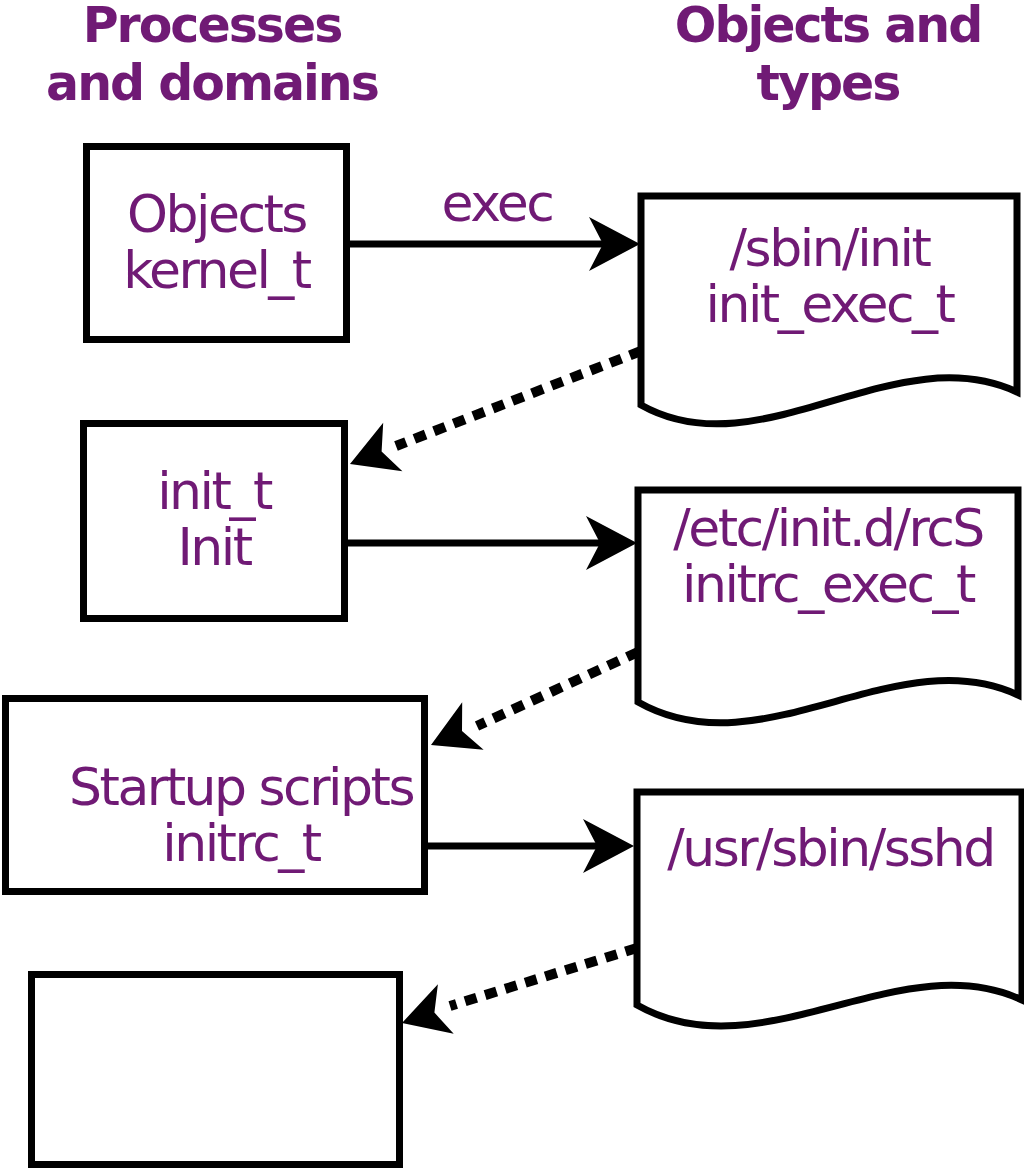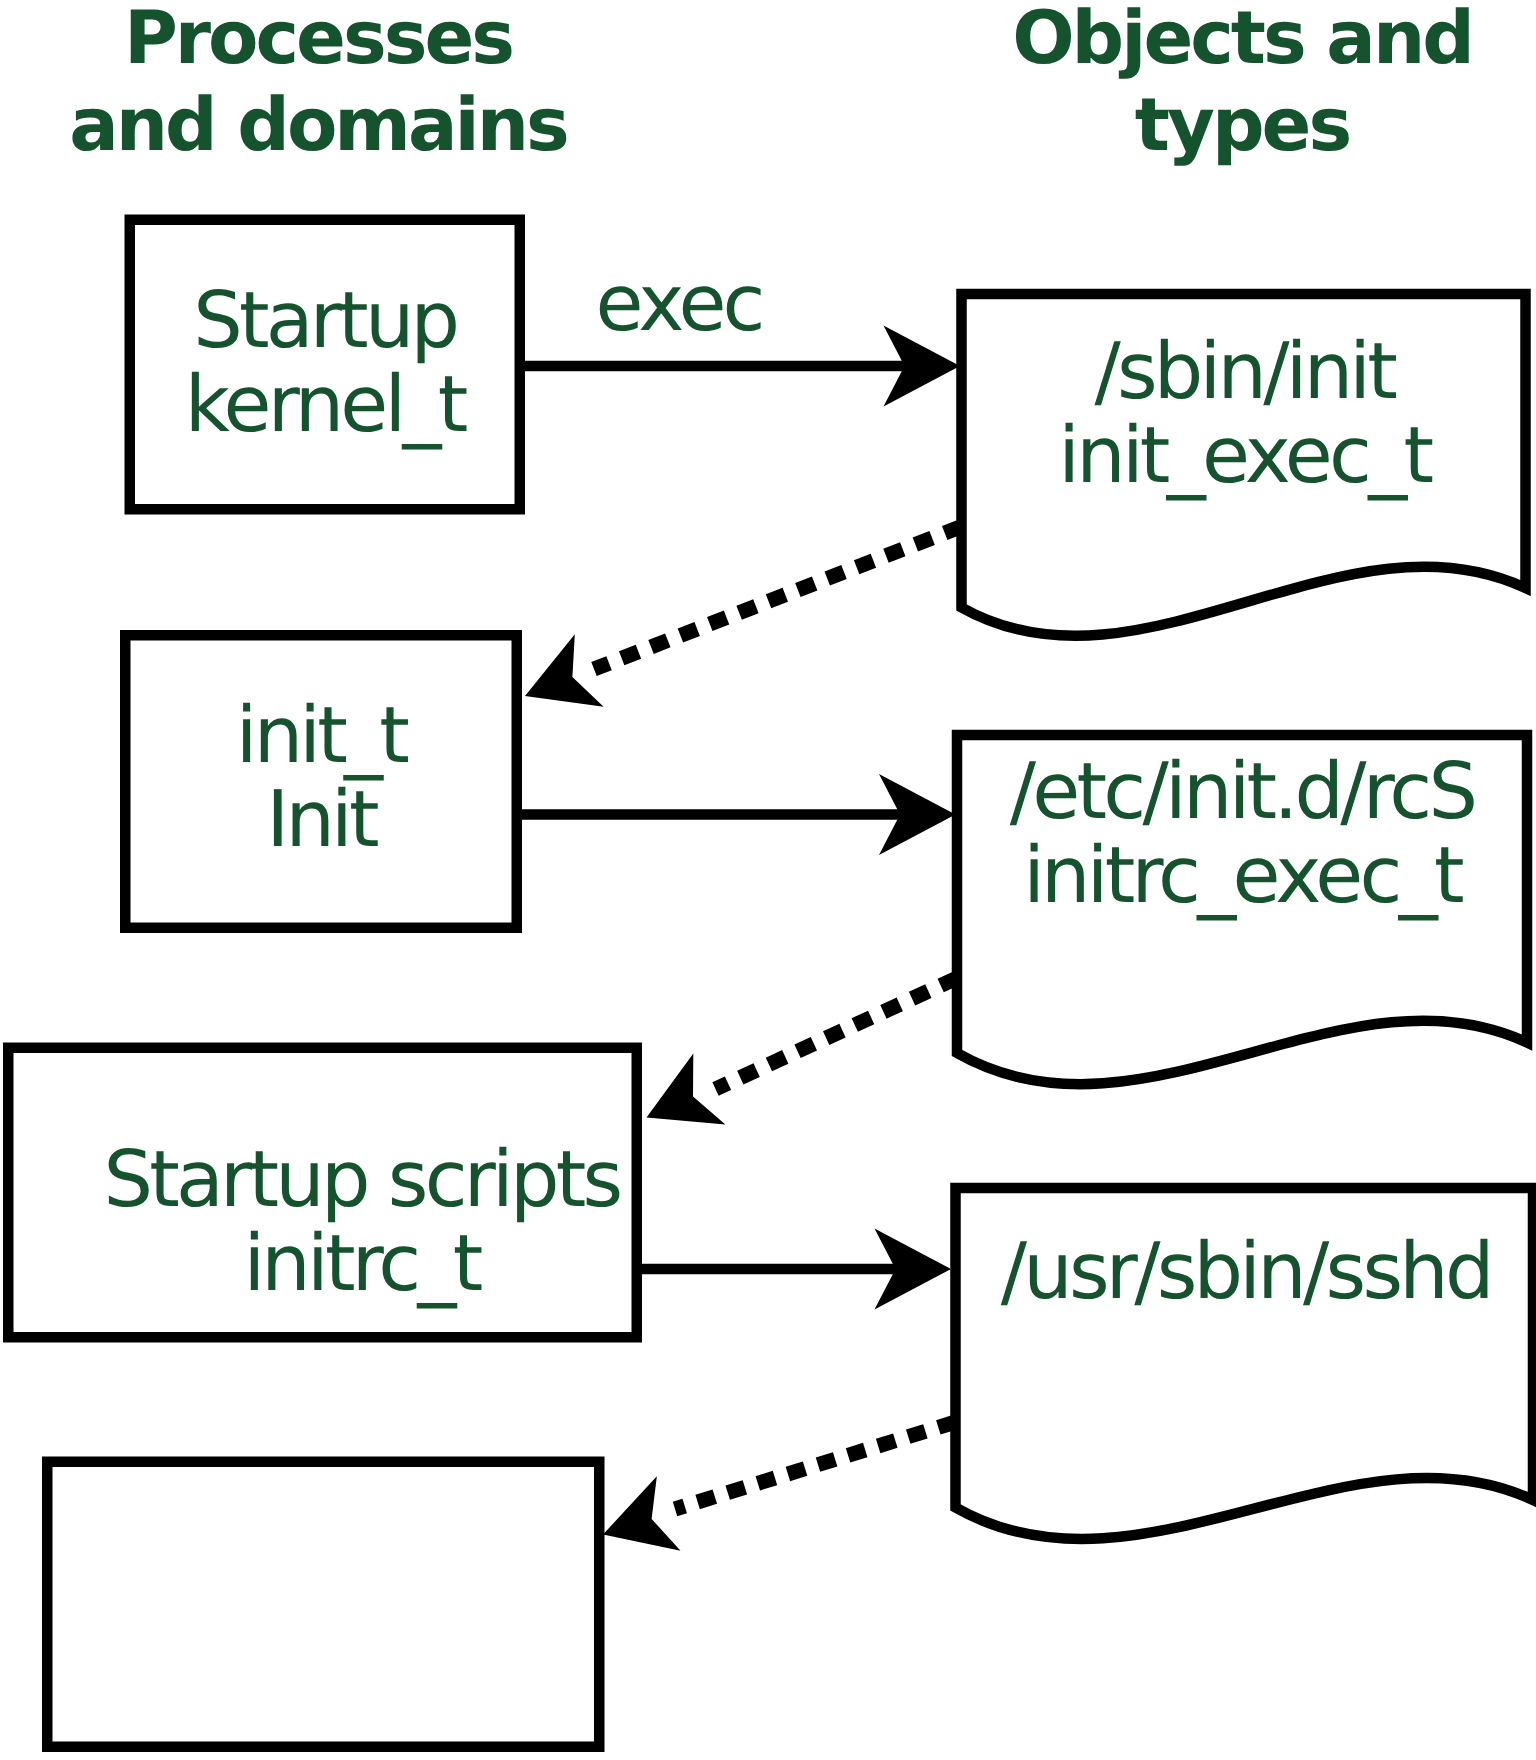--- a/index.html
+++ b/index.html
@@ -1,21 +1,21 @@
 <!DOCTYPE html>
 <html><head>
 <meta charset="utf-8">
 <style>
   html, body { margin: 0; padding: 0; background: #ffffff; }
   .canvas {
     position: relative;
     width: 1024px;
     height: 1173px;
     background: #ffffff;
-    color: #14532d;
+    color: #701a75;
     font-family: "DejaVu Sans", "Liberation Sans", sans-serif;
     overflow: hidden;
   }
   .layer-svg {
     position: absolute;
     left: 0; top: 0;
   }
   .label {
     position: absolute;
     text-align: center;
@@ -30,21 +30,21 @@
     text-align: center;
     white-space: nowrap;
     font-weight: bold;
     font-size: 49px;
     line-height: 58px;
     letter-spacing: -2px;
   }
   .hdr .line { display: block; }
   .exec-label {
     position: absolute;
-    text-align: left;
+    text-align: center;
     white-space: nowrap;
     font-size: 52px;
     line-height: 56px;
     letter-spacing: -2.5px;
   }
 </style>
 </head>
 <body>
 
 <div class="canvas">
@@ -92,21 +92,21 @@
     <span class="line">and domains</span>
   </div>
   <div class="hdr" style="left:616px; top:-3px; width:424px;">
     <span class="line">Objects and</span>
     <span class="line">types</span>
   </div>
 
   <div class="exec-label" style="left:397px; top:175px; width:200px;">exec</div>
 
   <div class="label" style="left:83px; top:186px; width:267px;">
-    <span class="line">Startup</span>
+    <span class="line">Objects</span>
     <span class="line">kernel_t</span>
   </div>
   <div class="label" style="left:80px; top:463px; width:268px;">
     <span class="line">init_t</span>
     <span class="line">Init</span>
   </div>
   <div class="label" style="left:2px; top:759px; width:478px;">
     <span class="line">Startup scripts</span>
     <span class="line">initrc_t</span>
   </div>

